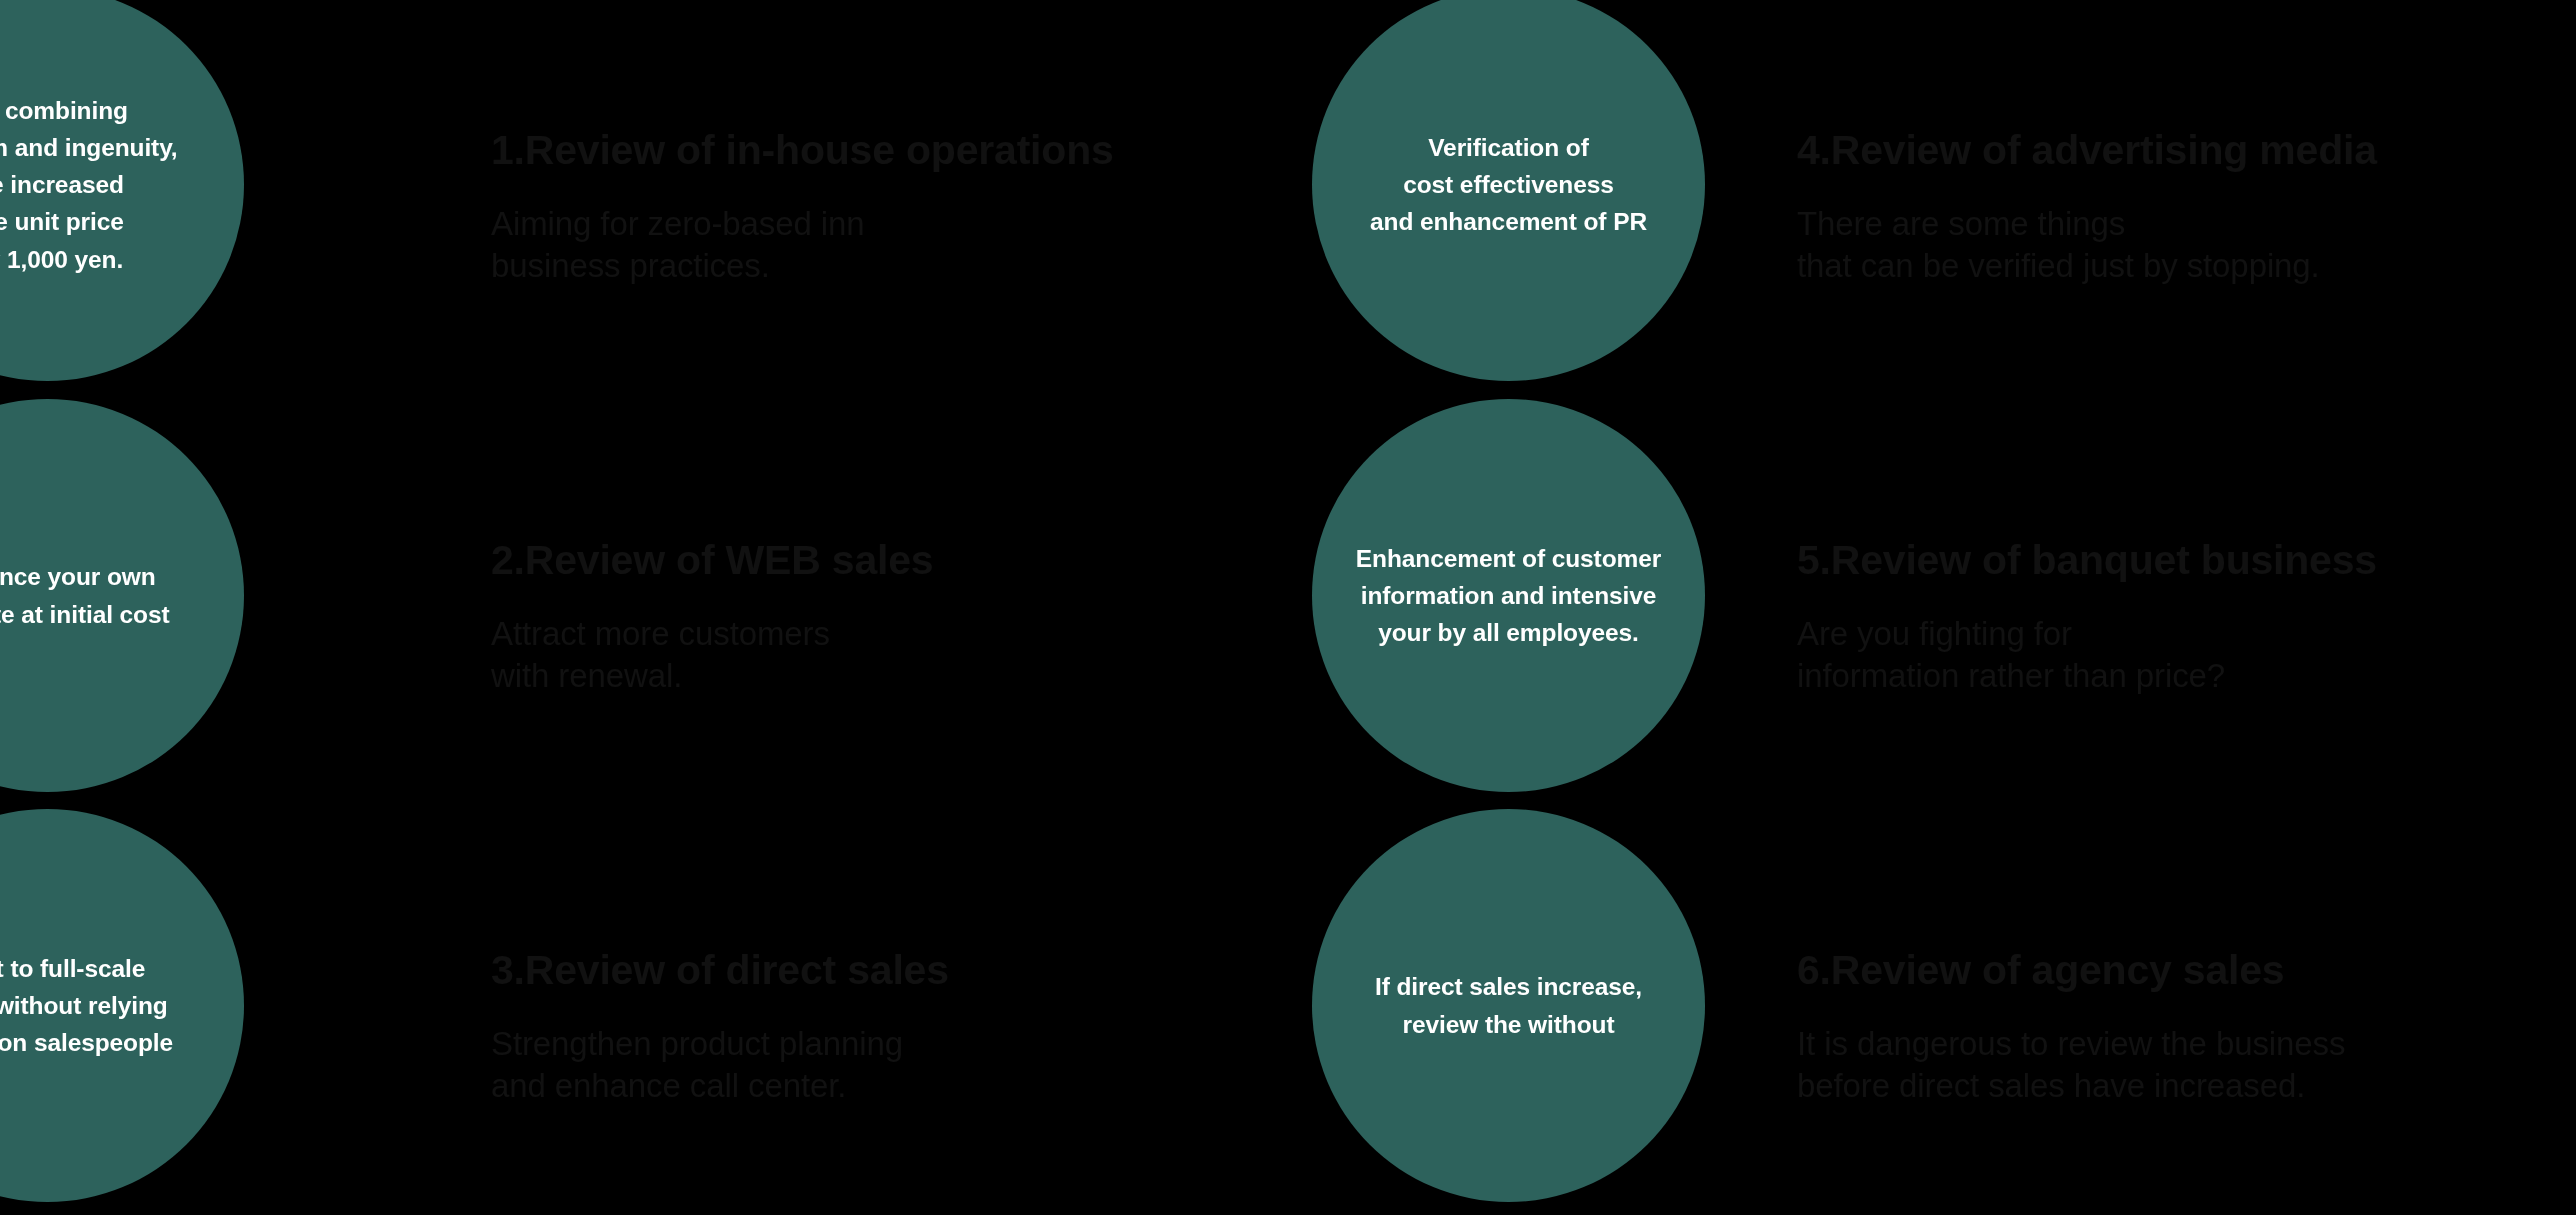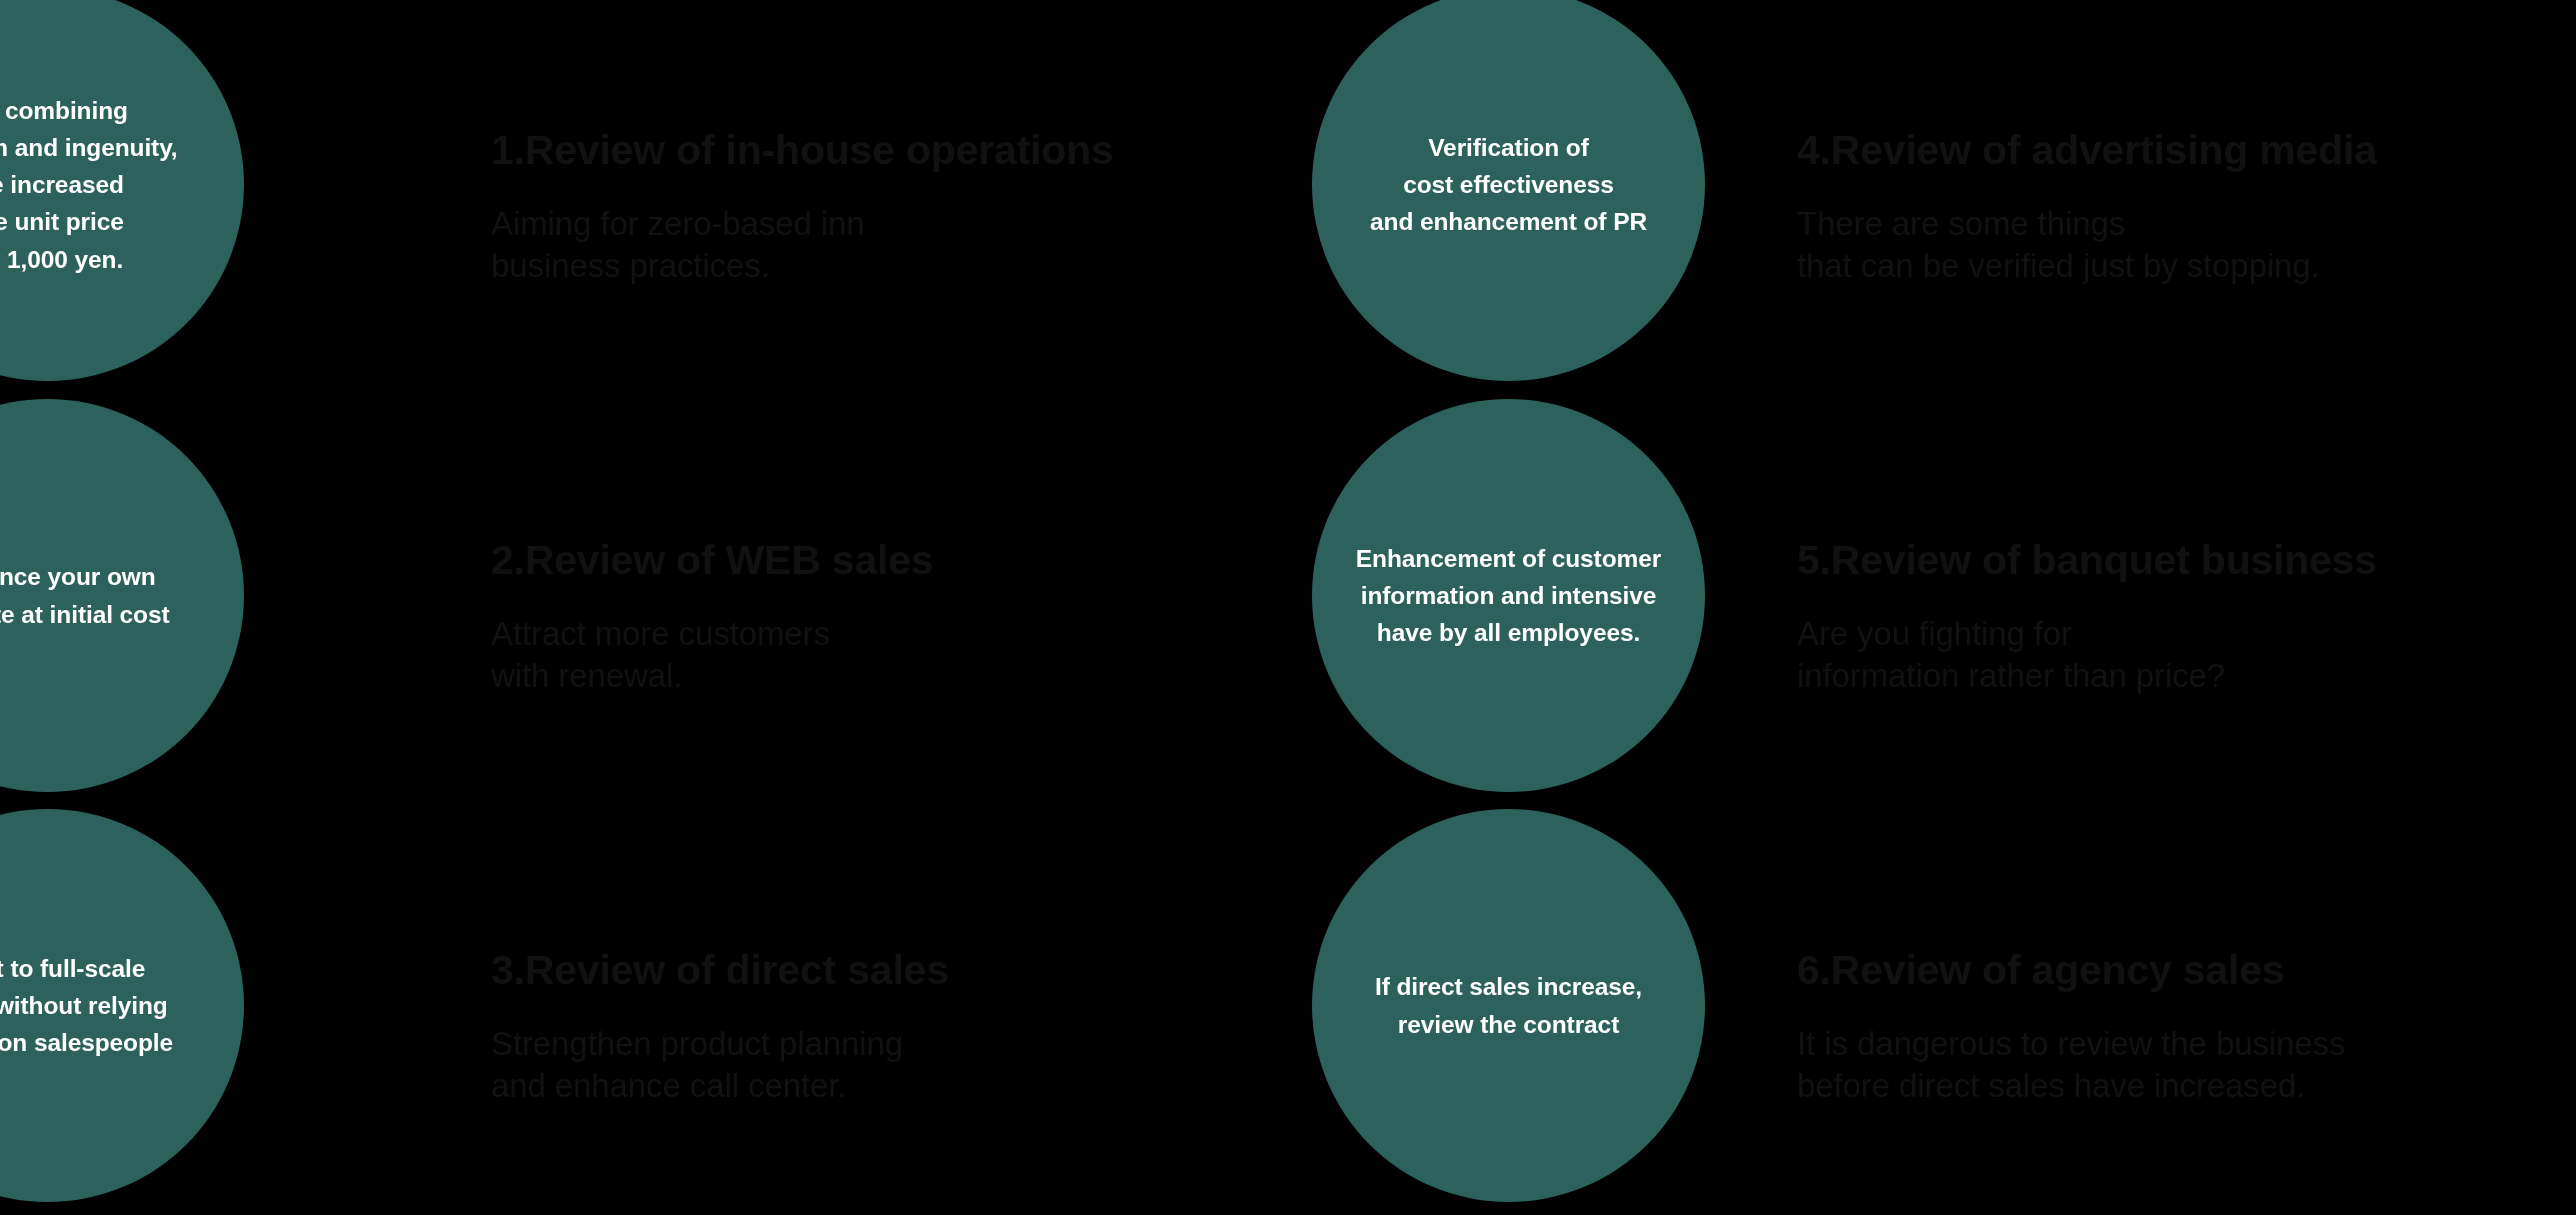--- a/index.html
+++ b/index.html
@@ -135,33 +135,33 @@
       <div class="heading">4.Review of advertising media</div>
       <div class="body">There are some things
 that can be verified just by stopping.</div>
     </div>
   </div>
 
   <div class="item col-right row-2">
     <div class="circle">
       <div class="circle-text">Enhancement of customer
 information and intensive
-have by all employees.</div>
+your by all employees.</div>
     </div>
     <div class="textblock">
       <div class="heading">5.Review of banquet business</div>
       <div class="body">Are you fighting for
 information rather than price?</div>
     </div>
   </div>
 
   <div class="item col-right row-3">
     <div class="circle">
       <div class="circle-text">If direct sales increase,
-review the contract</div>
+review the without</div>
     </div>
     <div class="textblock">
       <div class="heading">6.Review of agency sales</div>
       <div class="body">It is dangerous to review the business
 before direct sales have increased.</div>
     </div>
   </div>
 
 </div>
 

